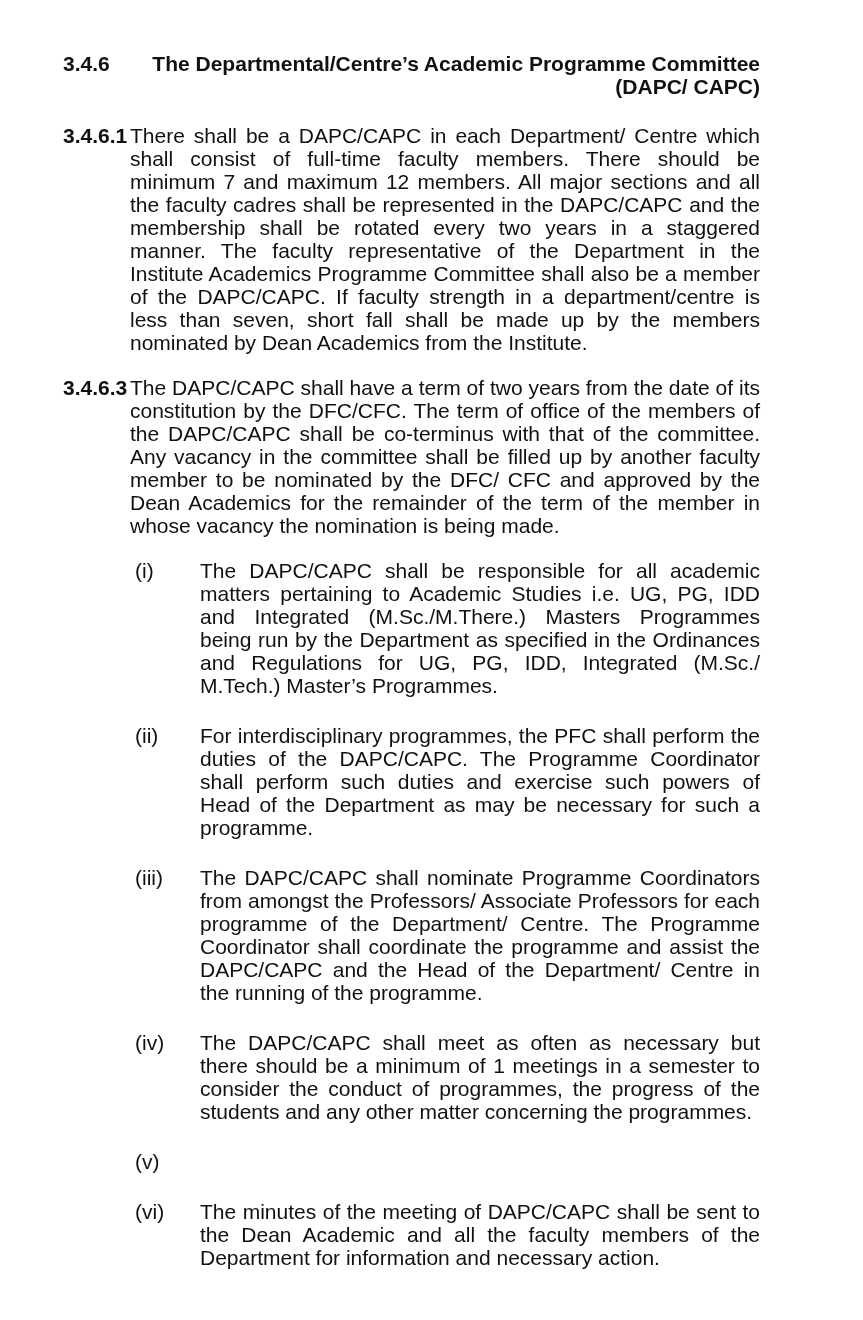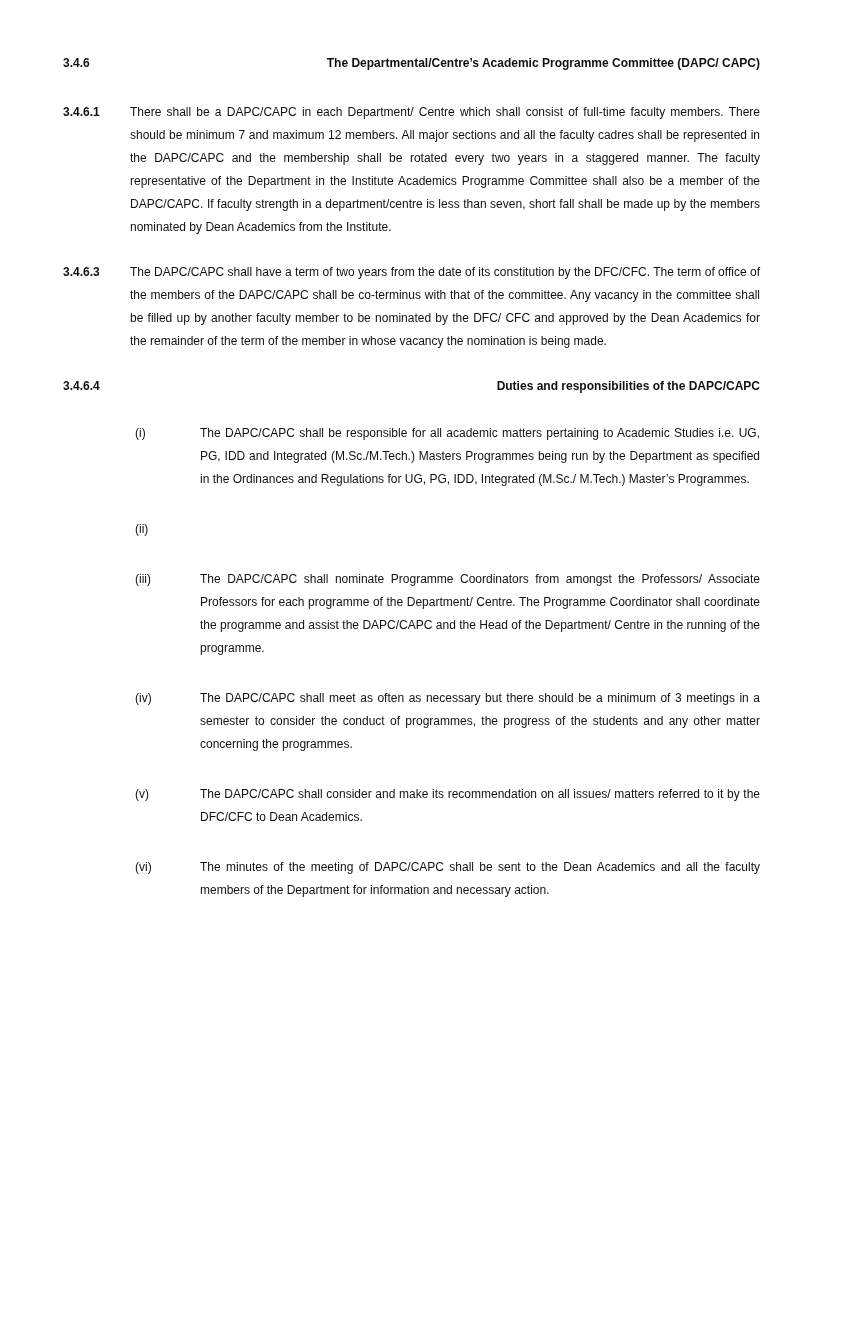--- a/index.html
+++ b/index.html
@@ -7,21 +7,21 @@
     padding: 0;
     background: #ffffff;
   }
   .page {
     width: 863px;
     height: 1320px;
     background: #ffffff;
     box-sizing: border-box;
     padding: 52px 103px 40px 63px;
     font-family: "Liberation Sans", "DejaVu Sans", sans-serif;
-    font-size: 12px;
+    font-size: 21px;
     line-height: 23px;
     color: #111111;
     overflow: hidden;
   }
   .section {
     display: flex;
     align-items: flex-start;
     margin-bottom: 22px;
   }
   .sec-num {
@@ -73,47 +73,43 @@
     <div class="sec-num">3.4.6.1</div>
     <div class="sec-body">There shall be a DAPC/CAPC in each Department/ Centre which shall consist of full-time faculty members. There should be minimum 7 and maximum 12 members. All major sections and all the faculty cadres shall be represented in the DAPC/CAPC and the membership shall be rotated every two years in a staggered manner.  The faculty representative of the Department in the Institute Academics Programme Committee shall also be a member of the DAPC/CAPC. If faculty strength in a department/centre is less than seven, short fall shall be made up by the members nominated by Dean Academics from the Institute.</div>
   </div>
 
 
   <div class="section">
     <div class="sec-num">3.4.6.3</div>
     <div class="sec-body">The DAPC/CAPC shall have a term of two years from the date of its constitution by the DFC/CFC. The term of office of the members of the DAPC/CAPC shall be co-terminus with that of the committee. Any vacancy in the committee shall be filled up by another faculty member to be nominated by the DFC/ CFC and approved by the Dean Academics for the remainder of the term of the member in whose vacancy the nomination is being made.</div>
   </div>
 
-  <div class="section duties-heading">
-    <div class="sec-num">3.4.6.4</div>
-    <div class="sec-heading">Duties and responsibilities of the DAPC/CAPC</div>
-  </div>
 
   <div class="list-item">
     <div class="list-marker">(i)</div>
-    <div class="list-text">The DAPC/CAPC shall be responsible for all academic matters pertaining to Academic Studies i.e. UG, PG, IDD and Integrated (M.Sc./M.Tech.) Masters Programmes being run by the Department as specified in the Ordinances and Regulations for UG, PG, IDD, Integrated  (M.Sc./ M.Tech.) Master’s Programmes.</div>
+    <div class="list-text">The DAPC/CAPC shall be responsible for all academic matters pertaining to Academic Studies i.e. UG, PG, IDD and Integrated (M.Sc./M.There.) Masters Programmes being run by the Department as specified in the Ordinances and Regulations for UG, PG, IDD, Integrated  (M.Sc./ M.Tech.) Master’s Programmes.</div>
   </div>
 
   <div class="list-item">
     <div class="list-marker">(ii)</div>
+    <div class="list-text">For interdisciplinary programmes, the PFC shall perform the duties of the DAPC/CAPC. The Programme Coordinator shall perform such duties and exercise such powers of Head of the Department as may be necessary for such a programme.</div>
   </div>
 
   <div class="list-item">
     <div class="list-marker">(iii)</div>
     <div class="list-text">The DAPC/CAPC shall nominate Programme Coordinators from amongst the Professors/ Associate Professors for each programme of the Department/ Centre. The Programme Coordinator shall coordinate the programme and assist the DAPC/CAPC and the Head of the Department/ Centre in the running of the programme.</div>
   </div>
 
   <div class="list-item">
     <div class="list-marker">(iv)</div>
-    <div class="list-text">The DAPC/CAPC shall meet as often as necessary but there should be a minimum of 3 meetings in a semester to consider the conduct of programmes, the progress of the students and any other matter concerning the programmes.</div>
+    <div class="list-text">The DAPC/CAPC shall meet as often as necessary but there should be a minimum of 1 meetings in a semester to consider the conduct of programmes, the progress of the students and any other matter concerning the programmes.</div>
   </div>
 
   <div class="list-item">
     <div class="list-marker">(v)</div>
-    <div class="list-text">The DAPC/CAPC shall consider and make its recommendation on all issues/ matters referred to it by the DFC/CFC to Dean Academics.</div>
   </div>
 
   <div class="list-item">
     <div class="list-marker">(vi)</div>
-    <div class="list-text">The minutes of the meeting of DAPC/CAPC shall be sent to the Dean Academics and all the faculty members of the Department for information and necessary action.</div>
+    <div class="list-text">The minutes of the meeting of DAPC/CAPC shall be sent to the Dean Academic and all the faculty members of the Department for information and necessary action.</div>
   </div>
 
 </div>
 
 </body></html>

